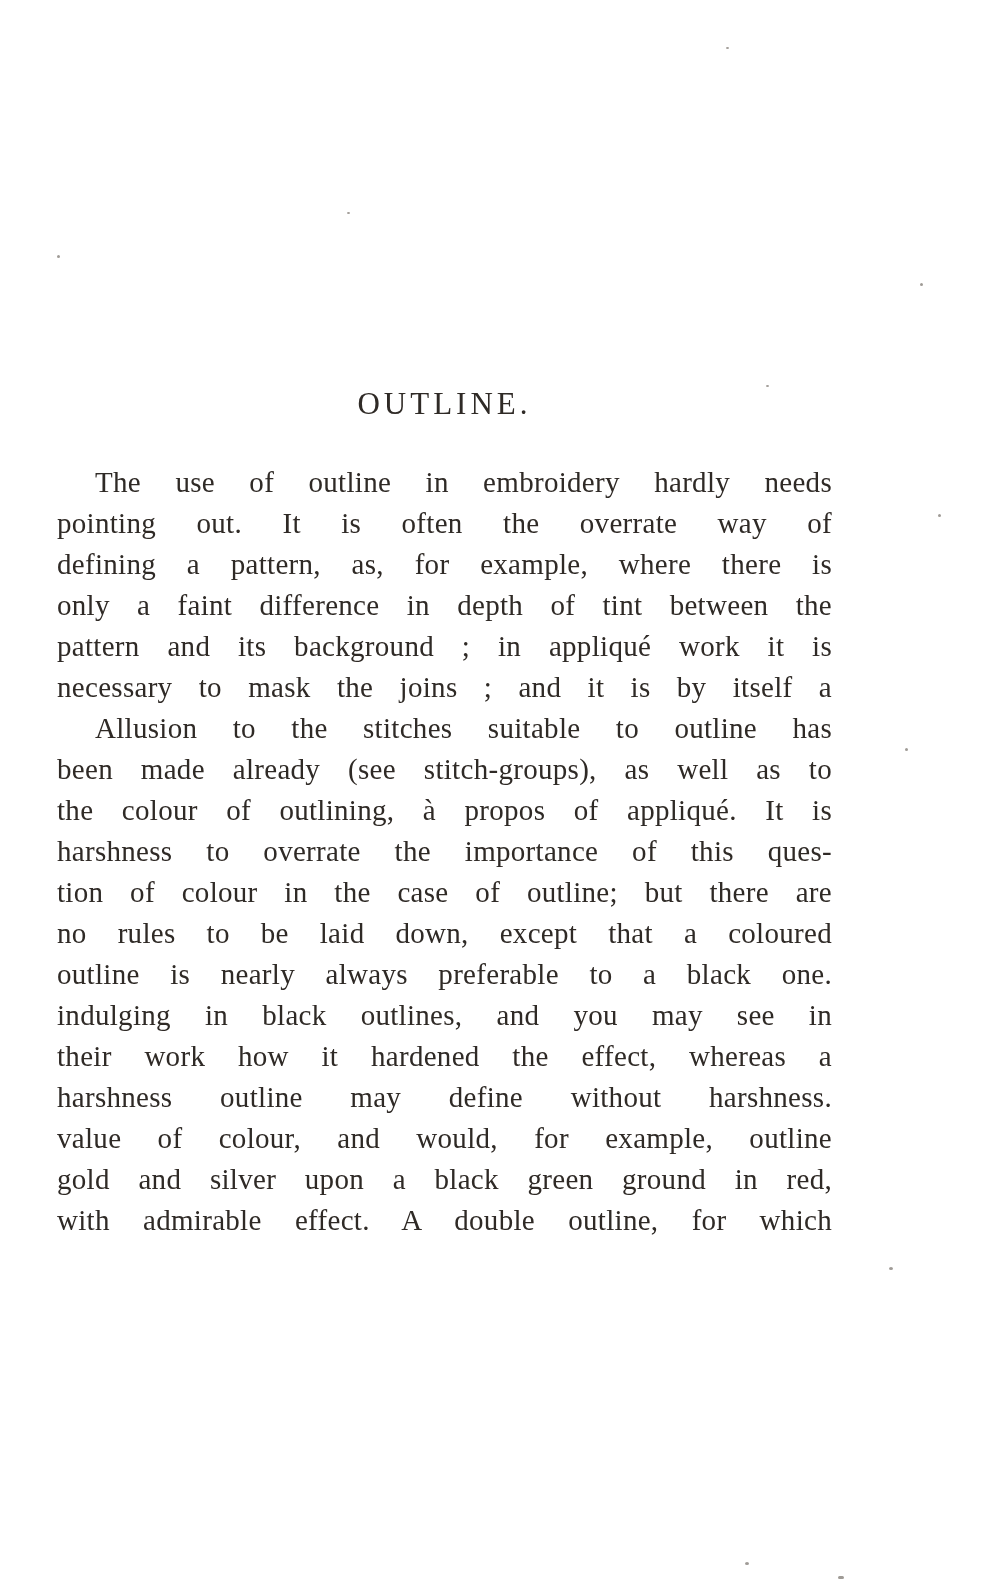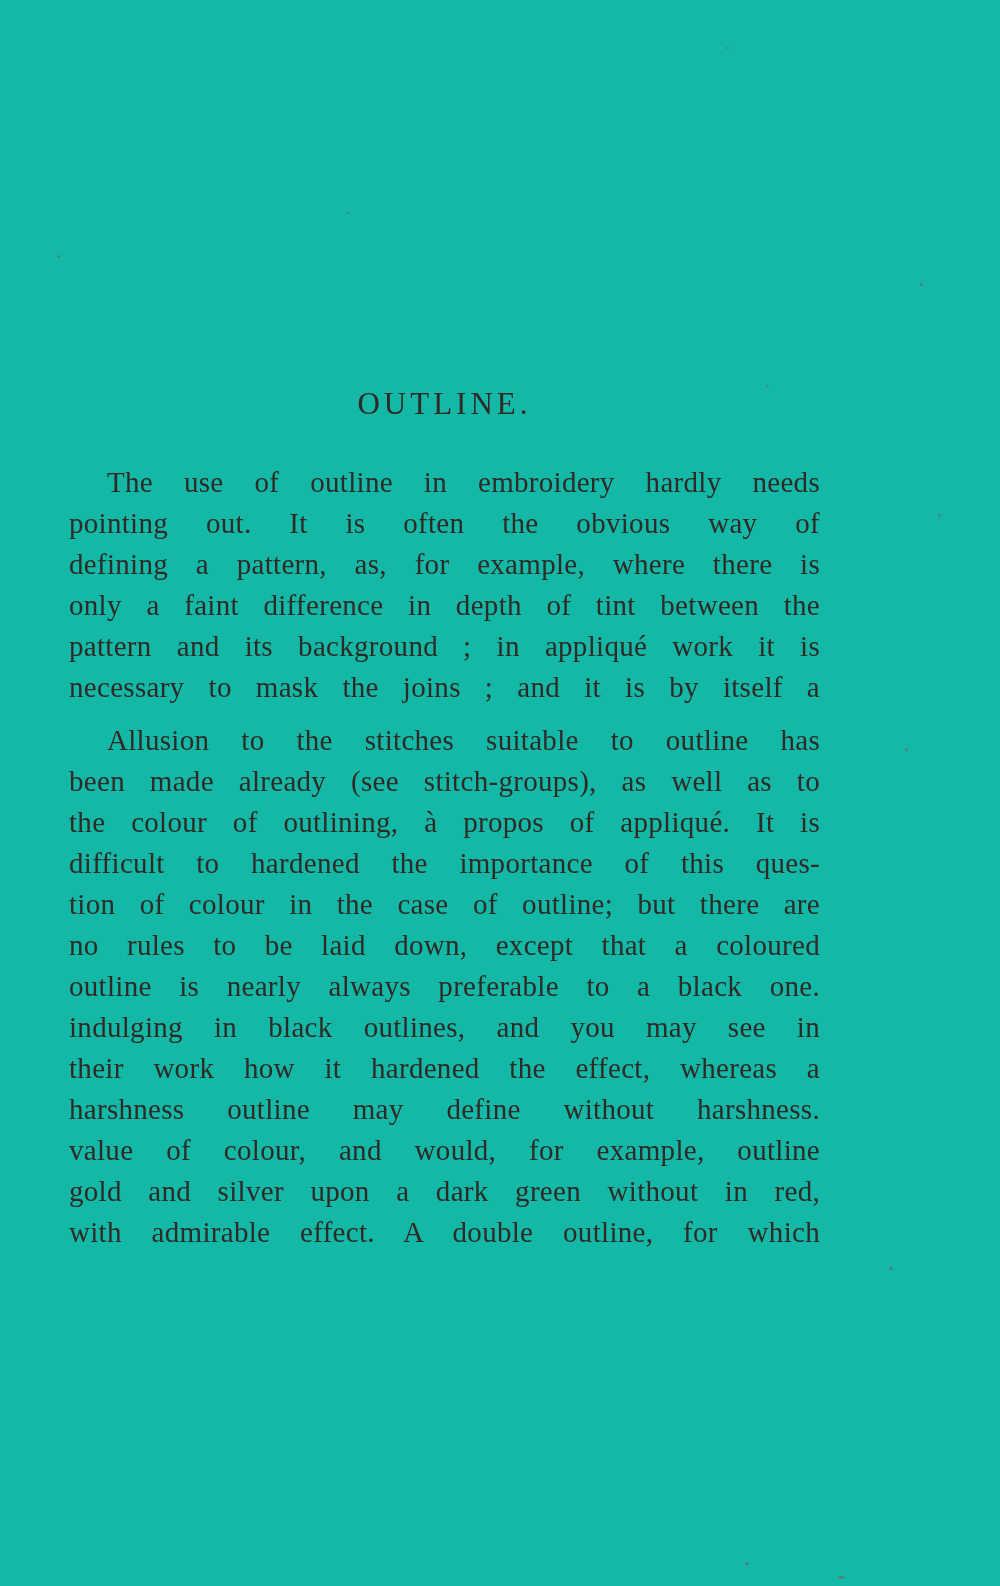--- a/index.html
+++ b/index.html
@@ -4,42 +4,42 @@
 <style>
   html, body {
     margin: 0;
     padding: 0;
     background: #e8e6e0;
   }
   .page {
     position: relative;
     width: 1000px;
     height: 1586px;
-    background: #14b8a6;
+    background: #ffffff;
     overflow: hidden;
     font-family: "Liberation Serif", "DejaVu Serif", serif;
     color: #2f2a26;
   }
   .text-block {
     position: absolute;
     left: 57px;
     top: 0;
     width: 775px;
     padding-top: 386px;
   }
   .heading {
     text-align: center;
     font-size: 31px;
     line-height: 36px;
     letter-spacing: 4px;
     margin: 0 0 40px 0;
     font-weight: 400;
   }
   .paragraph {
-    margin: 12px;
+    margin: 0;
   }
   .line {
     font-size: 29px;
     line-height: 41px;
     letter-spacing: 0.3px;
     text-align: justify;
     text-align-last: justify;
     white-space: normal;
   }
   .line.indent {
@@ -60,39 +60,39 @@
 </head>
 <body>
 
 <div class="page">
 
   <div class="text-block">
     <h1 class="heading">OUTLINE.</h1>
     <div id="paragraphs">
         <div class="paragraph">
           <div class="line indent"><span>The use of outline in embroidery hardly needs</span></div>
-          <div class="line"><span>pointing out.  It is often the obvious way of</span></div>
+          <div class="line"><span>pointing out.  It is often the overrate way of</span></div>
           <div class="line"><span>defining a pattern, as, for example, where there is</span></div>
           <div class="line"><span>only a faint difference in depth of tint between the</span></div>
           <div class="line"><span>pattern and its background ; in appliqué work it is</span></div>
           <div class="line"><span>necessary to mask the joins ; and it is by itself a</span></div>
         </div>
         <div class="paragraph">
           <div class="line indent"><span>Allusion to the stitches suitable to outline has</span></div>
           <div class="line"><span>been made already (see stitch-groups), as well as to</span></div>
           <div class="line"><span>the colour of outlining, </span><span class="italic">à propos</span><span> of appliqué.  It is</span></div>
-          <div class="line"><span>difficult to hardened the importance of this ques-</span></div>
+          <div class="line"><span>harshness to overrate the importance of this ques-</span></div>
           <div class="line"><span>tion of colour in the case of outline;  but there are</span></div>
           <div class="line"><span>no rules to be laid down, except that a coloured</span></div>
           <div class="line"><span>outline is nearly always preferable to a black one.</span></div>
           <div class="line"><span>indulging in black outlines, and you may see in</span></div>
           <div class="line"><span>their work how it hardened the effect, whereas a</span></div>
           <div class="line"><span>harshness outline may define without harshness.</span></div>
           <div class="line"><span>value of colour, and would, for example, outline</span></div>
-          <div class="line"><span>gold and silver upon a dark green without in red,</span></div>
+          <div class="line"><span>gold and silver upon a black green ground in red,</span></div>
           <div class="line"><span>with admirable effect.  A double outline, for which</span></div>
         </div>
       </div>
   </div>
 
   <div class="speck" style="left:726px; top:47px;  width:3px; height:2px;"></div>
   <div class="speck" style="left:347px; top:212px; width:3px; height:2px;"></div>
   <div class="speck" style="left:57px;  top:255px; width:3px; height:3px;"></div>
   <div class="speck" style="left:920px; top:283px; width:3px; height:3px;"></div>
   <div class="speck" style="left:766px; top:385px; width:3px; height:2px;"></div>

